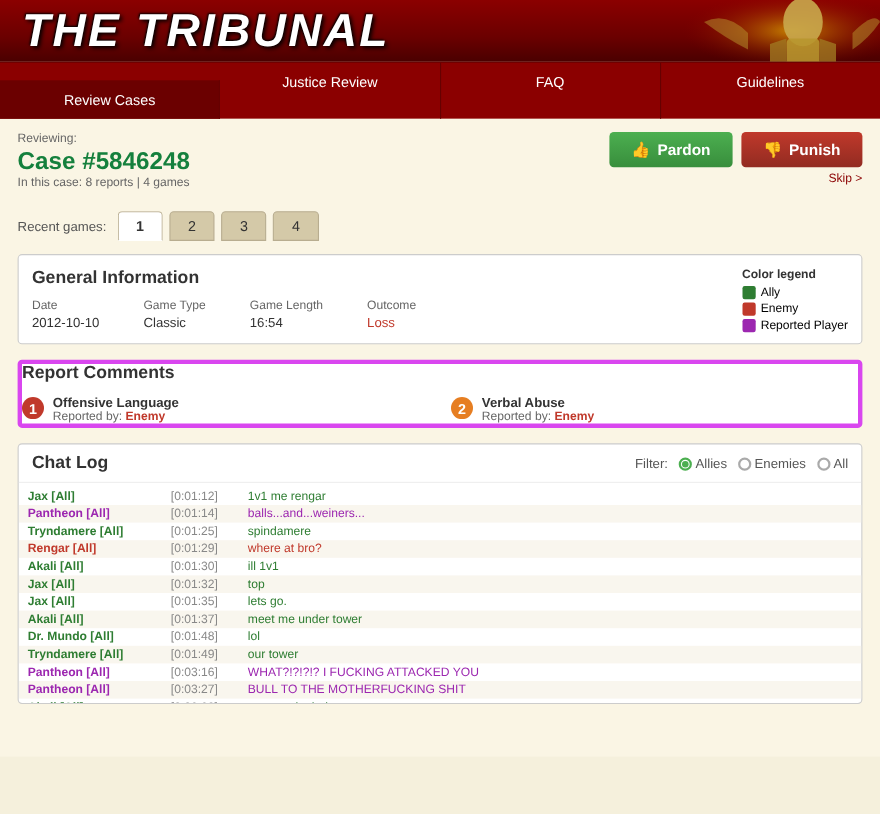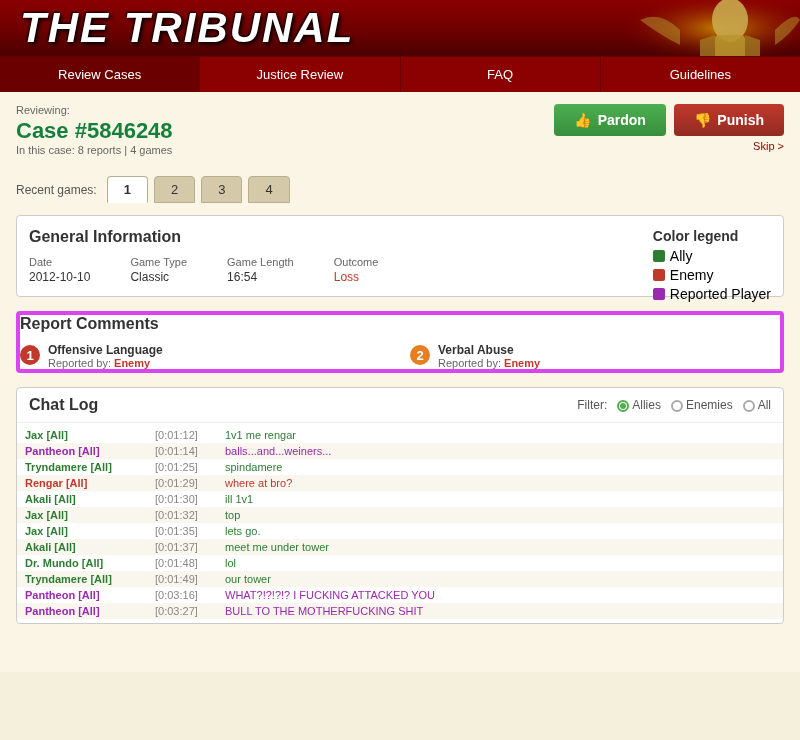--- a/index.html
+++ b/index.html
@@ -34,21 +34,21 @@
     .nav-item {
       flex: 1;
       text-align: center;
       padding: 10px;
       color: #fff;
       font-size: 13px;
       cursor: pointer;
       border-right: 1px solid #600;
     }
     .nav-item:last-child { border-right: none; }
-    .nav-item.active { background: #6b0000; }
+    .nav-item.active { background: #6b0000; margin-top: 16px; }
 
     
     .main {
       background: #faf5e4;
       padding: 12px 16px;
       min-height: 580px;
     }
 
     .reviewing-label { color: #666; font-size: 11px; margin-bottom: 2px; }
     .case-title { color: #15803d; font-size: 22px; font-weight: bold; }
@@ -142,21 +142,21 @@
     .info-cell {}
     .info-cell-label { color: #666; font-size: 11px; margin-bottom: 2px; }
     .info-cell-value { color: #333; font-size: 12px; }
     .info-cell-value.loss { color: #c0392b; }
 
     
     .color-legend {
       position: absolute;
       right: 12px;
       top: 12px;
-      font-size: 14px;
+      font-size: 11px;
     }
     .color-legend-title { font-weight: bold; color: #333; margin-bottom: 4px; }
     .legend-item { display: flex; align-items: center; gap: 5px; margin-bottom: 3px; }
     .legend-dot {
       width: 12px;
       height: 12px;
       border-radius: 2px;
       display: inline-block;
     }
 

